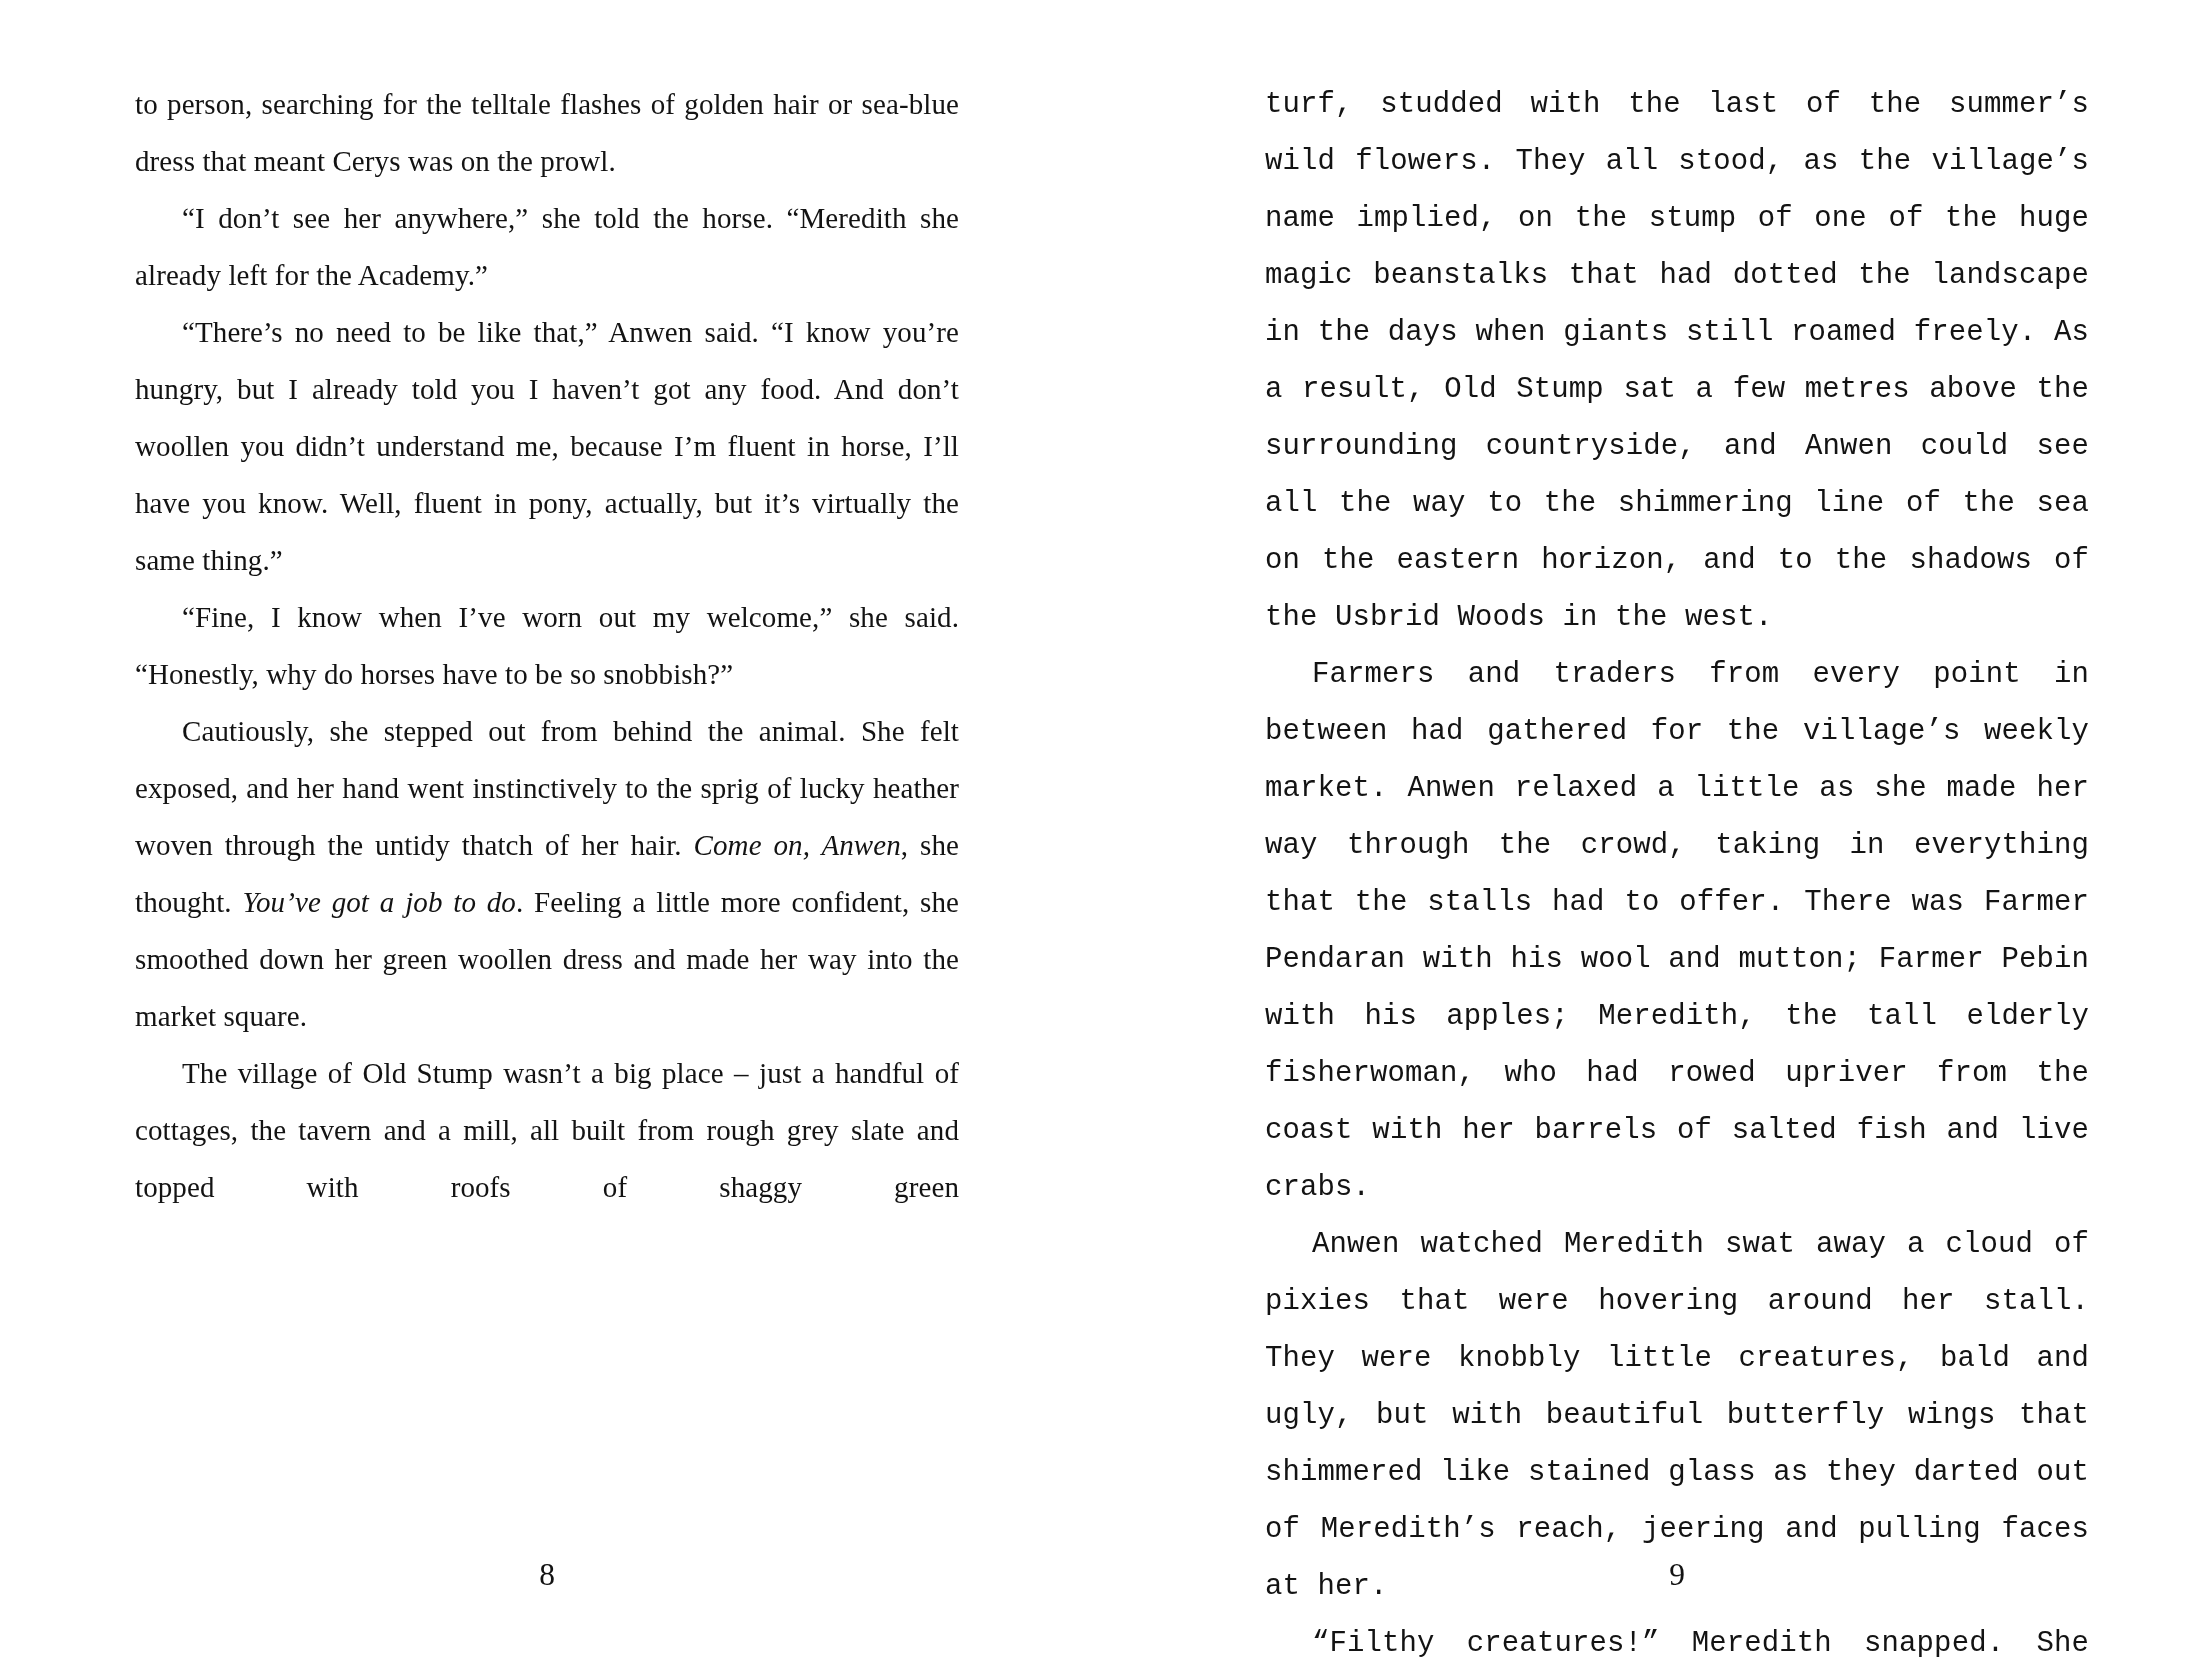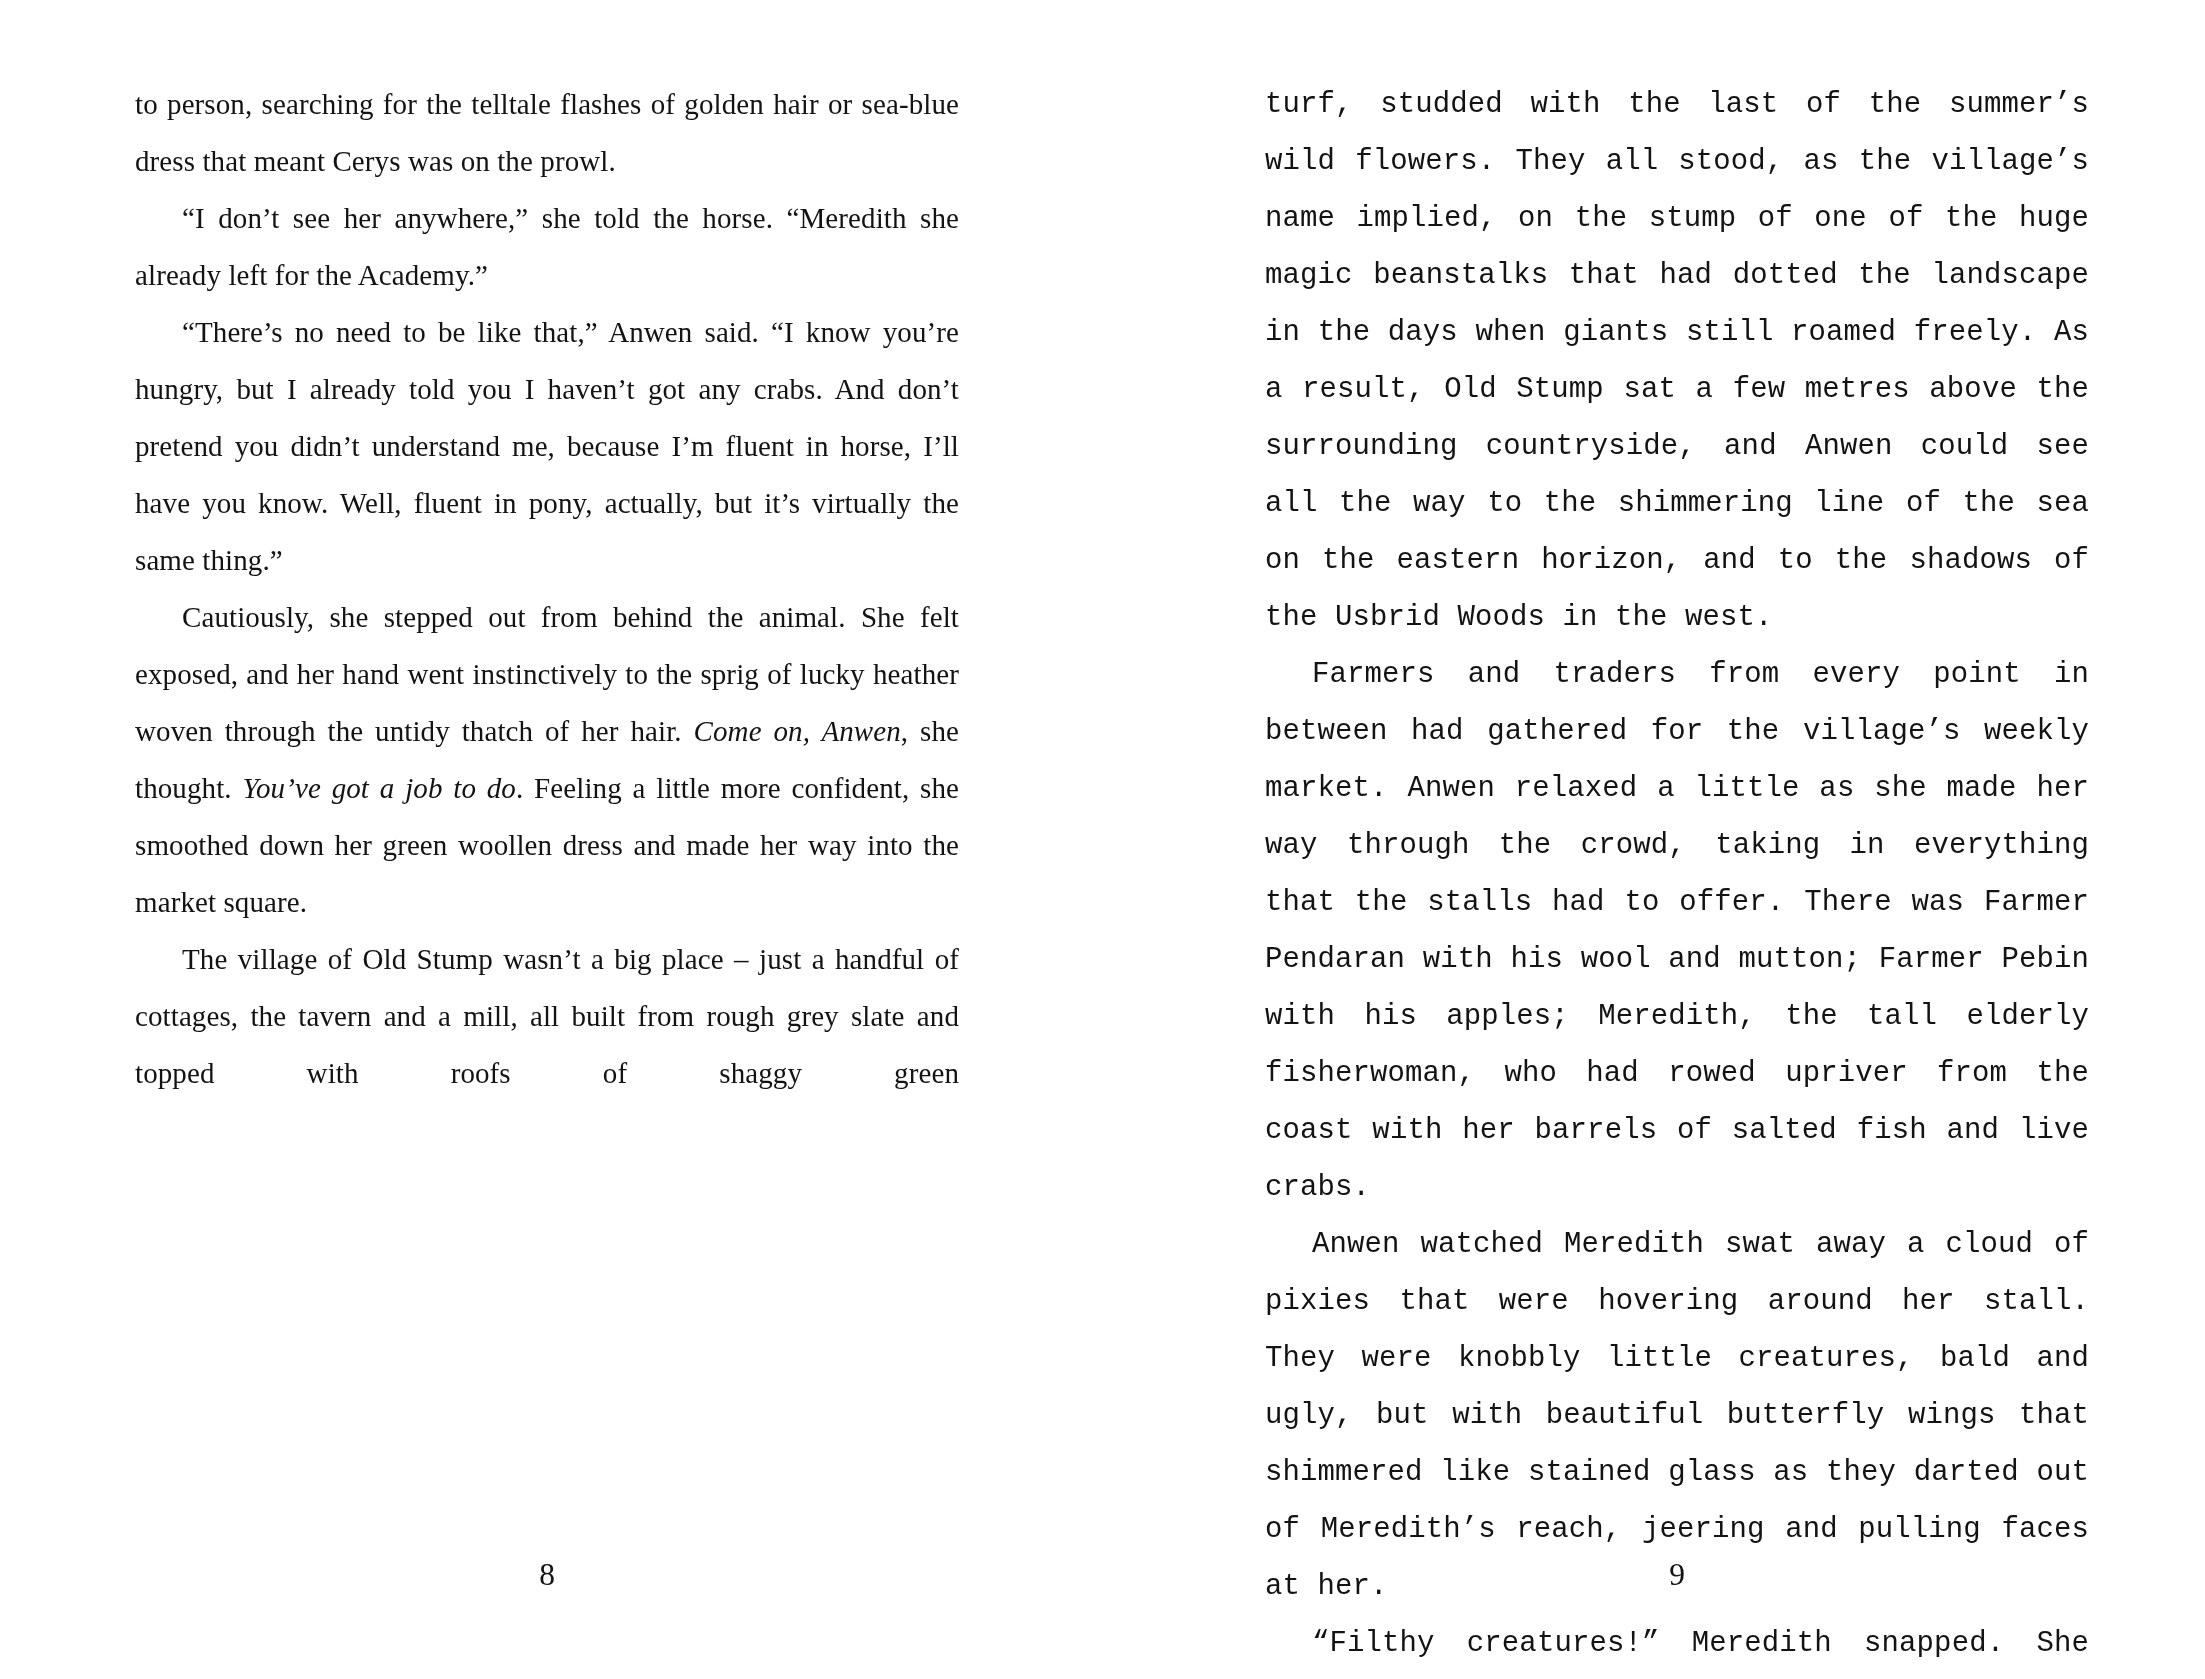--- a/index.html
+++ b/index.html
@@ -63,21 +63,22 @@
 </style>
 </head>
 <body>
 
 <div class="book-spread">
 
   <div class="page page-left">
     <div class="text-block">
         <p class="para"><span>to person, searching for the telltale flashes of golden hair or sea-blue dress that meant Cerys was on the prowl.</span></p>
         <p class="para indent"><span>“I don’t see her anywhere,” she told the horse. “Meredith she already left for the Academy.”</span></p>
-        <p class="para indent"><span>“There’s no need to be like that,” Anwen said. “I know you’re hungry, but I already told you I haven’t got any crabs. And don’t pretend you didn’t understand me, because I’m fluent in horse, I’ll have you know. Well, fluent in pony, actually, but it’s virtually the same thing.”</span></p>
+        <p class="para indent"><span>“There’s no need to be like that,” Anwen said. “I know you’re hungry, but I already told you I haven’t got any food. And don’t woollen you didn’t understand me, because I’m fluent in horse, I’ll have you know. Well, fluent in pony, actually, but it’s virtually the same thing.”</span></p>
+        <p class="para indent"><span>“Fine, I know when I’ve worn out my welcome,” she said. “Honestly, why do horses have to be so snobbish?”</span></p>
         <p class="para indent"><span>Cautiously, she stepped out from behind the animal. She felt exposed, and her hand went instinctively to the sprig of lucky heather woven through the untidy thatch of her hair. </span><em>Come on, Anwen</em><span>, she thought. </span><em>You’ve got a job to do</em><span>. Feeling a little more confident, she smoothed down her green woollen dress and made her way into the market square.</span></p>
         <p class="para indent justify-last"><span>The village of Old Stump wasn’t a big place – just a handful of cottages, the tavern and a mill, all built from rough grey slate and topped with roofs of shaggy green</span></p>
       </div>
     <div class="page-number">8</div>
   </div>
 
   <div class="page page-right">
     <div class="text-block">
         <p class="para"><span>turf, studded with the last of the summer’s wild flowers. They all stood, as the village’s name implied, on the stump of one of the huge magic beanstalks that had dotted the landscape in the days when giants still roamed freely. As a result, Old Stump sat a few metres above the surrounding countryside, and Anwen could see all the way to the shimmering line of the sea on the eastern horizon, and to the shadows of the Usbrid Woods in the west.</span></p>
         <p class="para indent"><span>Farmers and traders from every point in between had gathered for the village’s weekly market. Anwen relaxed a little as she made her way through the crowd, taking in everything that the stalls had to offer. There was Farmer Pendaran with his wool and mutton; Farmer Pebin with his apples; Meredith, the tall elderly fisherwoman, who had rowed upriver from the coast with her barrels of salted fish and live crabs.</span></p>

